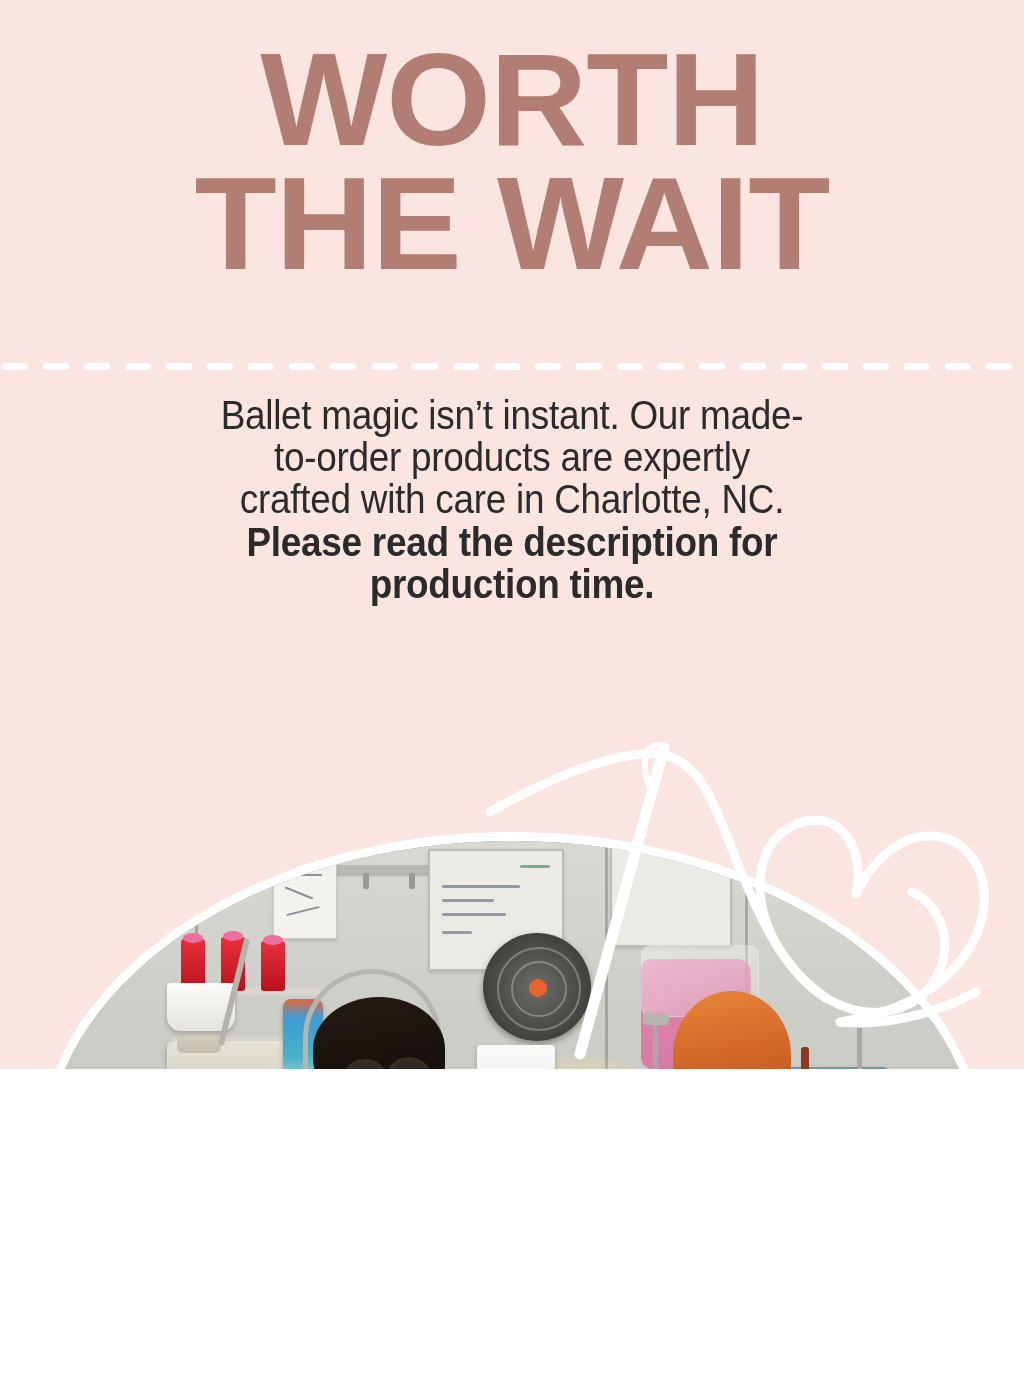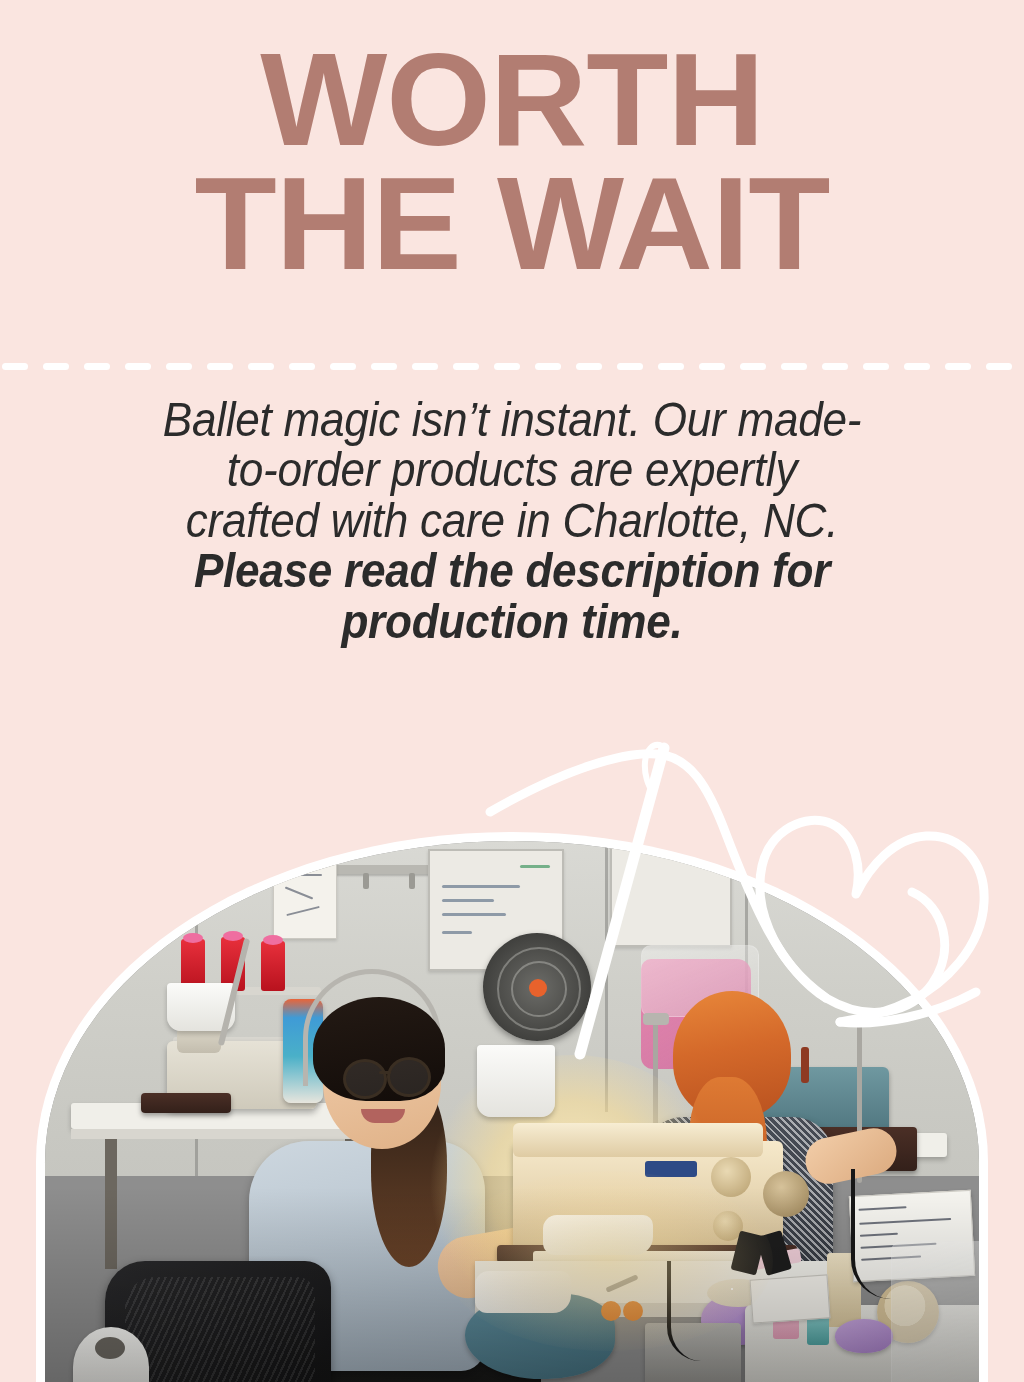--- a/index.html
+++ b/index.html
@@ -9,21 +9,21 @@
   body {
     width: 1024px;
     height: 1382px;
     overflow: hidden;
     font-family: "Liberation Sans", sans-serif;
   }
 
   .poster {
     position: relative;
     width: 1024px;
-    height: 1382px;
+    height: 1069px;
     background: #fae5e0;
     overflow: hidden;
   }
 
   
   .headline {
     position: absolute;
     top: 38px;
     left: 0;
     width: 1024px;
@@ -66,24 +66,23 @@
 
   
   .body-copy {
     position: absolute;
     top: 394px;
     left: 36px;
     width: 952px;
     text-align: center;
     color: #2b2b2b;
     font-family: "Liberation Sans Narrow", "Liberation Sans", sans-serif;
-    font-size: 49px;
+    font-size: 41px;
     line-height: 1.03;
     letter-spacing: -0.3px;
-    font-style: italic;
   }
   .body-copy .bc-line {
     display: block;
     white-space: nowrap;
     transform: scaleX(0.90);
   }
   .body-copy .bc-strong {
     font-weight: bold;
   }
 

